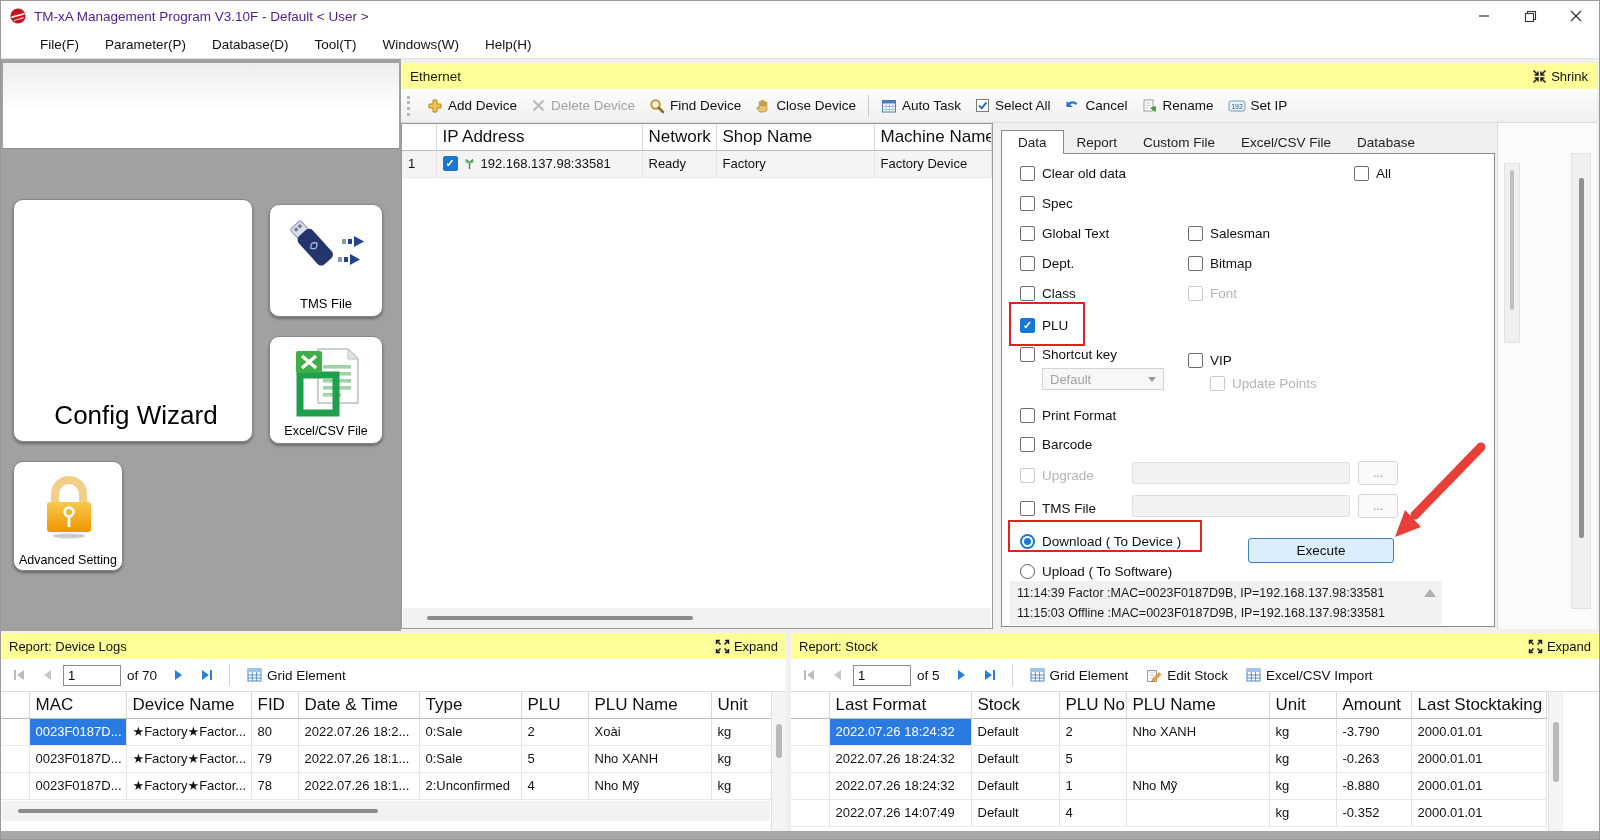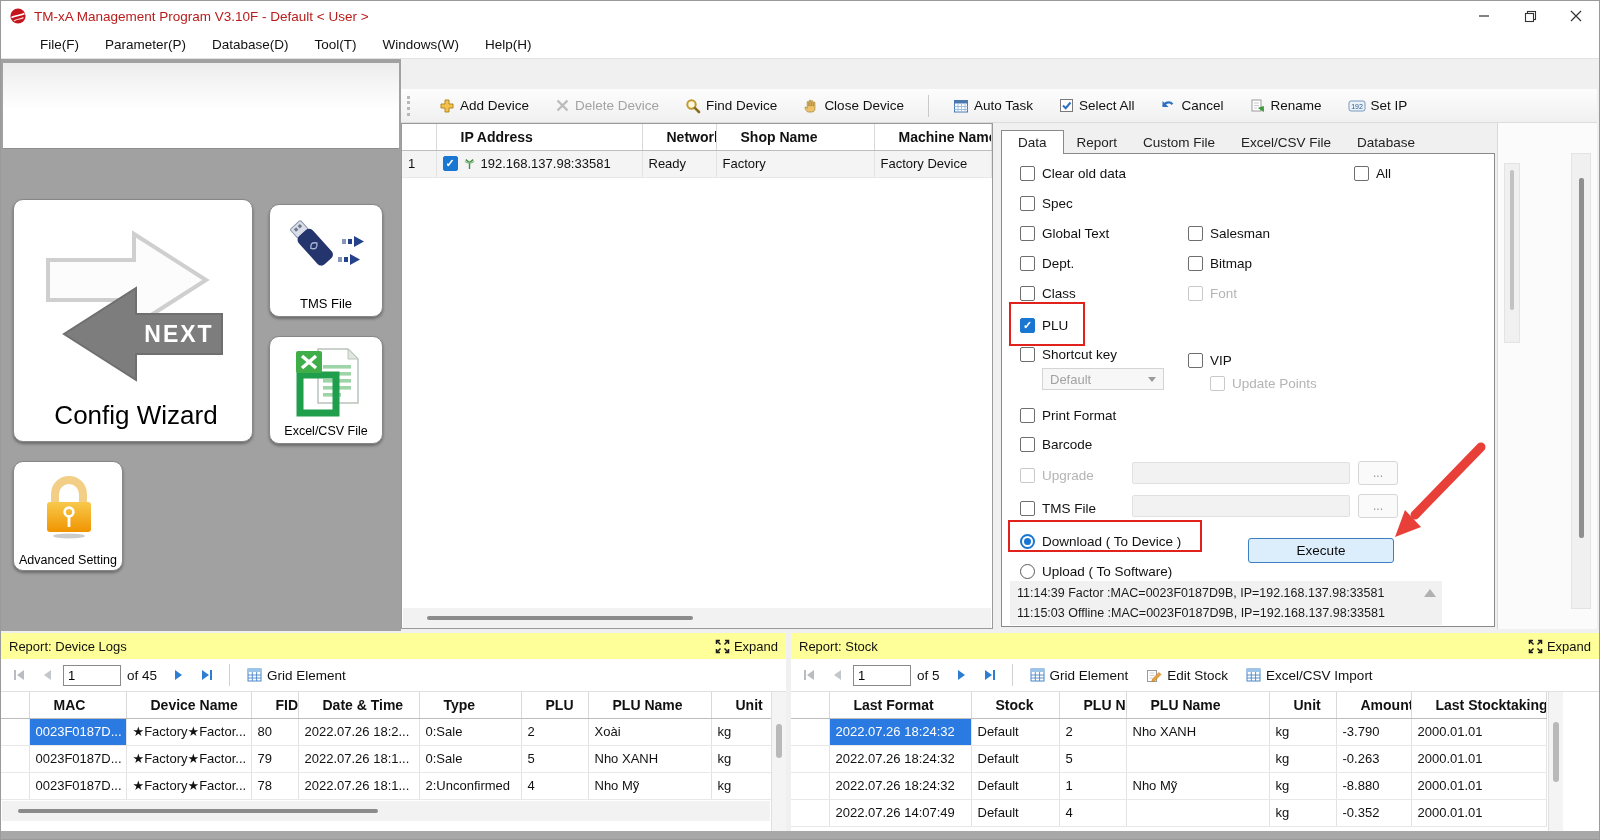--- a/index.html
+++ b/index.html
@@ -7,21 +7,21 @@
   .app {
     position: relative; width: 1600px; height: 840px;
     font-family: "Liberation Sans", sans-serif; font-size: 13px; color:#111;
     background:#f0f0f0; overflow: hidden; border:1px solid #9a9a9a;
   }
   .nowrap { white-space: nowrap; overflow: hidden; text-overflow: ellipsis; }
 
   
   .titlebar { position:absolute; top:0; left:0; right:0; height:30px; background:#fff;
     display:flex; align-items:center; padding-left:8px; }
-  .titlebar .app-title { margin-left:7px; font-size:13.5px; color:#b91c1c; }
+  .titlebar .app-title { margin-left:7px; font-size:13.5px; color:#4c1d95; }
   .win-controls { position:absolute; right:0; top:0; height:30px; display:flex; }
   .win-btn { width:46px; height:30px; display:flex; align-items:center; justify-content:center; }
 
   
   .menubar { position:absolute; top:30px; left:0; right:0; height:28px; background:#fff;
     border-bottom:1px solid #e2e2e2; display:flex; align-items:center; padding-left:26px; }
   .menu-item { padding:0 13px; font-size:13.5px; color:#111; }
 
   
   .sidebar { position:absolute; top:58px; left:0; width:400px; bottom:208px; background:#a1a1a1; }
@@ -35,32 +35,32 @@
 
   
   .panel-head { position:absolute; background:#ffff99; height:26px;
     display:flex; align-items:center; padding:0 9px; }
   .panel-head .ph-title { font-size:13.5px; color:#1c1c00; }
   .ph-right { margin-left:auto; display:flex; align-items:center; gap:4px; }
   .eth-head { top:62px; left:400px; right:2px; }
 
   .toolbar { position:absolute; top:88px; left:400px; right:2px; height:34px;
     background:linear-gradient(#fdfdfd,#f0f0f0); border-bottom:1px solid #dcdcdc;
-    display:flex; align-items:center; padding-left:6px;gap:12px; }
+    display:flex; align-items:center; padding-left:6px; }
   .grip { width:5px; height:20px; border-left:3px dotted #b8b8b8; margin-right:8px; }
   .tbtn { display:flex; align-items:center; gap:5px; padding:0 7px; height:26px; font-size:13.5px; color:#111; }
   .tbtn.disabled { color:#a3a3a3; }
   .tsep { width:1px; height:22px; background:#c9c9c9; margin:0 5px; }
 
   
   .devices { position:absolute; left:400px; top:122px; width:592px; bottom:210px;
     background:#fff; border:1px solid #9a9a9a; }
   table.grid { border-collapse:collapse; table-layout:fixed; width:100%; background:#fff; }
-  table.grid th { font-weight:bold; text-align:left; padding:0 24px; height:26px;
-    border-right:1px solid #d9d9d9; border-bottom:1px solid #bdbdbd; font-size:14px;
+  table.grid th { font-weight:normal; text-align:left; padding:0 6px; height:26px;
+    border-right:1px solid #d9d9d9; border-bottom:1px solid #bdbdbd; font-size:17px;
     white-space:nowrap; overflow:hidden; background:#fff; }
   table.grid td { padding:0 6px; height:27px; border-right:1px solid #e3e3e3;
     border-bottom:1px solid #e8e8e8; font-size:13px; white-space:nowrap; overflow:hidden; }
   td.sel { background:#2a7ae2; color:#fff; }
   .dev-row td { background:#f4f4f4; }
   .ipcell { display:flex; align-items:center; gap:5px; height:26px; }
   .hscroll { position:absolute; left:1px; right:1px; bottom:0; height:20px; background:#f2f2f2; }
   .hthumb { position:absolute; top:8px; height:4px; background:#8b8b8b; border-radius:2px; }
   .vscroll { position:absolute; top:0; bottom:0; width:15px; background:#f4f4f4; border-left:1px solid #e0e0e0; }
   .vthumb { position:absolute; left:4px; width:6px; background:#b9b9b9; border-radius:3px; }
@@ -161,27 +161,20 @@
     <span class="menu-item">Database(D)</span>
     <span class="menu-item">Tool(T)</span>
     <span class="menu-item">Windows(W)</span>
     <span class="menu-item">Help(H)</span>
   </div>
 
   <div class="sidebar">
     <div class="sidebar-whitebox"></div>
 
     <div class="card" style="left:12px; top:140px; width:240px; height:243px;">
-      <span style="position:absolute; left:22px; top:18px;">
-        <svg width="196" height="172" viewBox="0 0 196 172">
-          <polygon points="12,42 98,42 98,16 170,62 98,108 98,82 12,82" fill="#fcfcfc" stroke="#cfcfcf" stroke-width="4"></polygon>
-          <polygon points="186,96 100,96 100,70 28,116 100,162 100,136 186,136" fill="#7d7d7d" stroke="#6f6f6f" stroke-width="2"></polygon>
-          <text x="143" y="124" text-anchor="middle" font-size="23" font-weight="bold" fill="#ffffff" letter-spacing="2" font-family="Liberation Sans, sans-serif">NEXT</text>
-        </svg>
-      </span>
       <div class="card-label cfg-label">Config Wizard</div>
     </div>
 
     <div class="card" style="left:268px; top:145px; width:114px; height:113px;">
       <span style="position:absolute; left:16px; top:8px;">
         <svg width="84" height="80" viewBox="0 0 84 80">
           <g transform="rotate(-42 34 38)">
             <rect x="26" y="2" width="14" height="12" rx="1.5" fill="#d9dde8" stroke="#8a93a8"></rect>
             <rect x="29" y="4.5" width="3.2" height="3.2" fill="#70788c"></rect>
             <rect x="34" y="4.5" width="3.2" height="3.2" fill="#70788c"></rect>
@@ -232,20 +225,34 @@
           <rect x="10" y="32" width="44" height="30" rx="3" fill="url(#goldg)"></rect>
           <circle cx="32" cy="42" r="4.4" fill="none" stroke="#fff" stroke-width="2.6"></circle>
           <rect x="30.6" y="45" width="2.8" height="12" fill="#fff"></rect>
           <ellipse cx="32" cy="66" rx="16" ry="2.4" fill="#00000033"></ellipse>
         </svg>
       </span>
       <div class="card-label small-label" style="font-size:12.5px; bottom:3px;">Advanced Setting</div>
     </div>
   </div>
 
+  <div class="panel-head eth-head">
+    <span class="ph-title">Ethernet</span>
+    <span class="ph-right">
+      <span style="display:inline-flex;">
+        <svg width="15" height="15" viewBox="0 0 15 15" stroke="#1c1c1c" stroke-width="1.5" fill="none">
+          <path d="M1.5 1.5 L6 6 M6 2.5 V6 H2.5"></path>
+          <path d="M13.5 1.5 L9 6 M9 2.5 V6 H12.5"></path>
+          <path d="M1.5 13.5 L6 9 M6 12.5 V9 H2.5"></path>
+          <path d="M13.5 13.5 L9 9 M9 12.5 V9 H12.5"></path>
+        </svg>
+      </span>
+      <span>Shrink</span>
+    </span>
+  </div>
 
   <div class="toolbar">
     <div class="grip"></div>
 
     <div class="tbtn">
       <span style="display:inline-flex;">
         <svg width="16" height="16" viewBox="0 0 16 16">
             <path d="M6 2 h4 v4 h4 v4 h-4 v4 H6 v-4 H2 V6 h4 z" fill="#f2c14e" stroke="#b5871c"></path>
           </svg>
       </span>
@@ -533,21 +540,21 @@
             <path d="M3 2 v10" stroke="#b9bdc2" stroke-width="2"></path>
             <path d="M12 2 L5 7 l7 5 z" fill="#b9bdc2"></path>
           </svg>
       </div>
       <div class="pg-btn">
         <svg width="14" height="14" viewBox="0 0 14 14">
             <path d="M11 2 L4 7 l7 5 z" fill="#c3c7cc"></path>
           </svg>
       </div>
       <input class="pg-input" value="1" style="">
-      <span class="pg-of">of 45</span>
+      <span class="pg-of">of 70</span>
       <div class="pg-btn">
         <svg width="14" height="14" viewBox="0 0 14 14">
             <path d="M3 2 l7 5 -7 5 z" fill="#2d7dd2"></path>
           </svg>
       </div>
       <div class="pg-btn">
         <svg width="14" height="14" viewBox="0 0 14 14">
             <path d="M2 2 l7 5 -7 5 z" fill="#2d7dd2"></path>
             <path d="M11 2 v10" stroke="#2d7dd2" stroke-width="2"></path>
           </svg>

